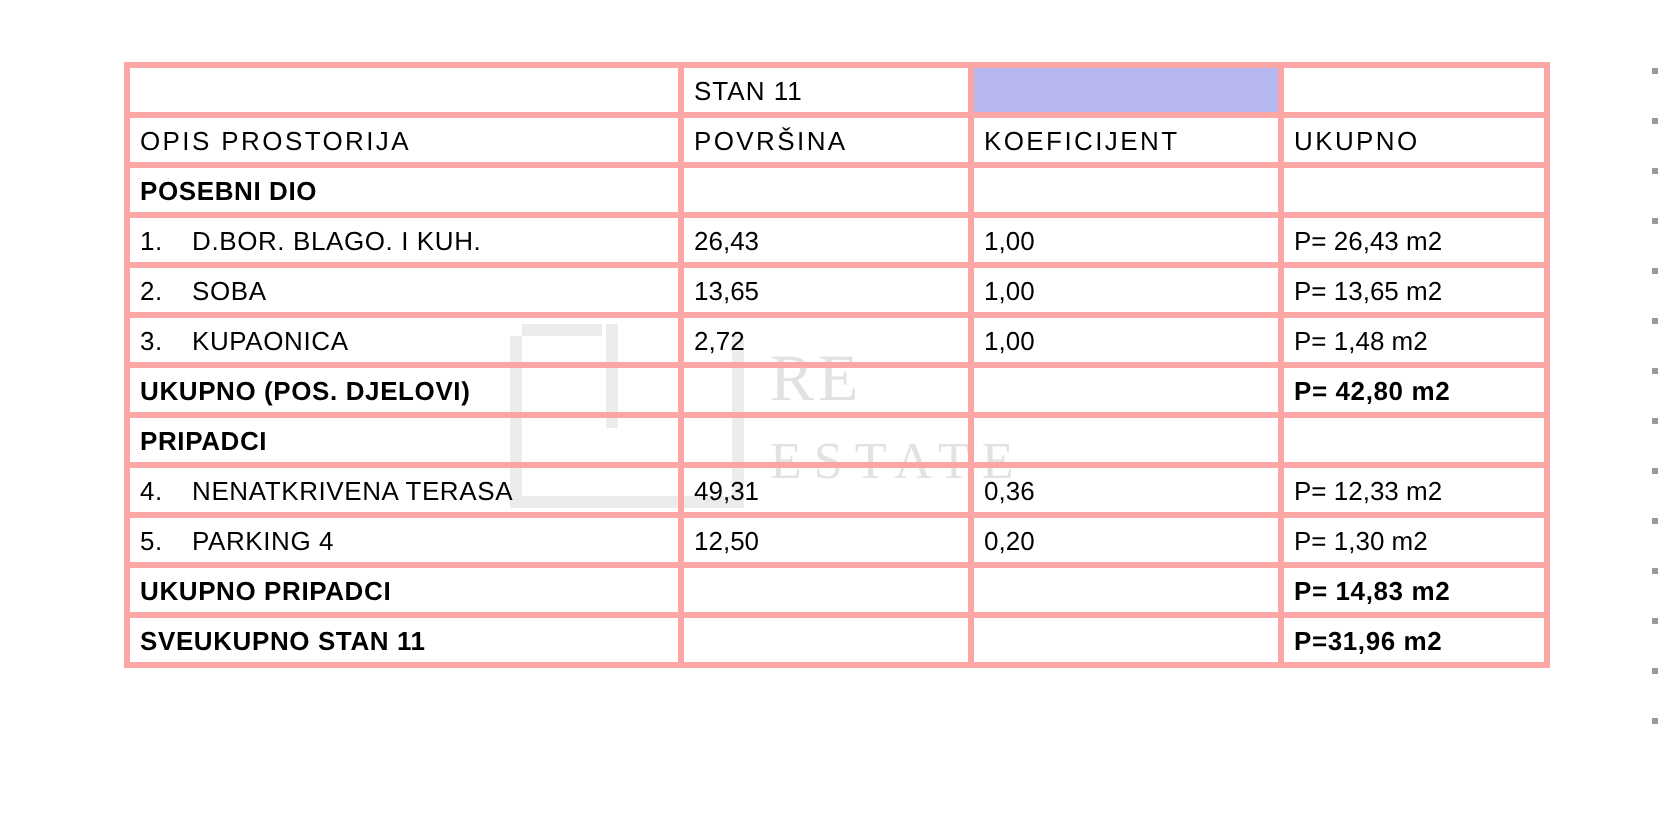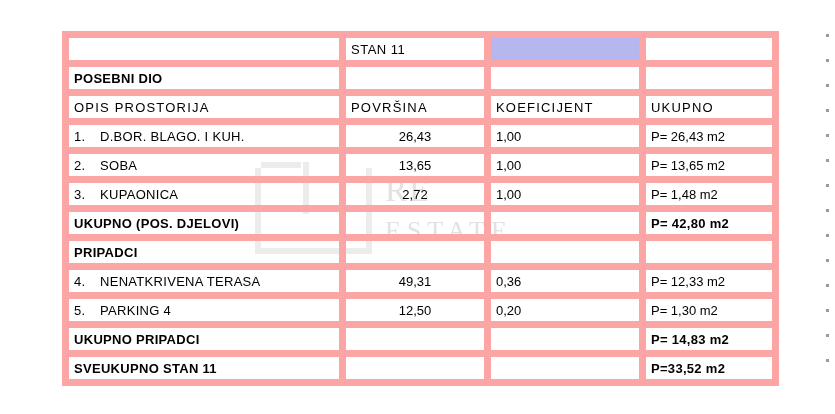--- a/index.html
+++ b/index.html
@@ -78,21 +78,21 @@
   table.sheet {
     position: absolute;
     left: 62px;
     top: 31px;
     border-collapse: collapse;
     z-index: 2;
     background: transparent;
     table-layout: fixed;
   }
   table.sheet td {
-    border: 7px solid #fca5a5;
+    border: 3px solid #fca5a5;
     padding: 0 5px;
     font-size: 13px;
     color: #000000;
     height: 22px;
     vertical-align: middle;
     background: transparent;
     white-space: nowrap;
     overflow: hidden;
   }
   col.c0 { width: 277px; }
@@ -112,21 +112,21 @@
   td.blank { }
   td.hdr {
     letter-spacing: 1.2px;
     font-size: 13px;
   }
   td.bold {
     font-weight: bold;
     letter-spacing: 0.3px;
   }
   td.num {
-    text-align: center;
+    text-align: left;
     padding-right: 4px;
   }
   td.idx {
     letter-spacing: 0.3px;
   }
   .idx-num {
     display: inline-block;
     width: 26px;
   }
   td.tall {
@@ -167,34 +167,34 @@
         <col class="c3">
     </colgroup>
     <tbody>
       <tr>
         <td class="title-cell blank"></td>
         <td class="title-cell">STAN 11</td>
         <td class="title-cell blue-cell"></td>
         <td class="title-cell blank"></td>
       </tr>
       <tr>
-        <td class="bold">POSEBNI DIO</td>
-        <td></td>
-        <td></td>
-        <td></td>
-      </tr>
-
-      <tr>
         <td class="hdr">OPIS PROSTORIJA</td>
         <td class="hdr">POVRŠINA</td>
         <td class="hdr">KOEFICIJENT</td>
         <td class="hdr">UKUPNO</td>
       </tr>
 
       <tr>
+        <td class="bold">POSEBNI DIO</td>
+        <td></td>
+        <td></td>
+        <td></td>
+      </tr>
+
+      <tr>
         <td class="idx"><span class="idx-num">1.</span><span>D.BOR. BLAGO. I KUH.</span></td>
         <td class="num">26,43</td>
         <td>1,00</td>
         <td>P= 26,43 m2</td>
       </tr>
 
       <tr>
         <td class="idx"><span class="idx-num">2.</span><span>SOBA</span></td>
         <td class="num">13,65</td>
         <td>1,00</td>
@@ -240,21 +240,21 @@
         <td class="bold tall">UKUPNO PRIPADCI</td>
         <td></td>
         <td></td>
         <td class="bold">P= 14,83 m2</td>
       </tr>
 
       <tr>
         <td class="bold tall">SVEUKUPNO STAN 11</td>
         <td></td>
         <td></td>
-        <td class="bold">P=33,52 m2</td>
+        <td class="bold">P=31,96 m2</td>
       </tr>
     </tbody>
   </table>
 
   <div class="dots-right">
     <i></i>
       <i></i>
       <i></i>
       <i></i>
       <i></i>

